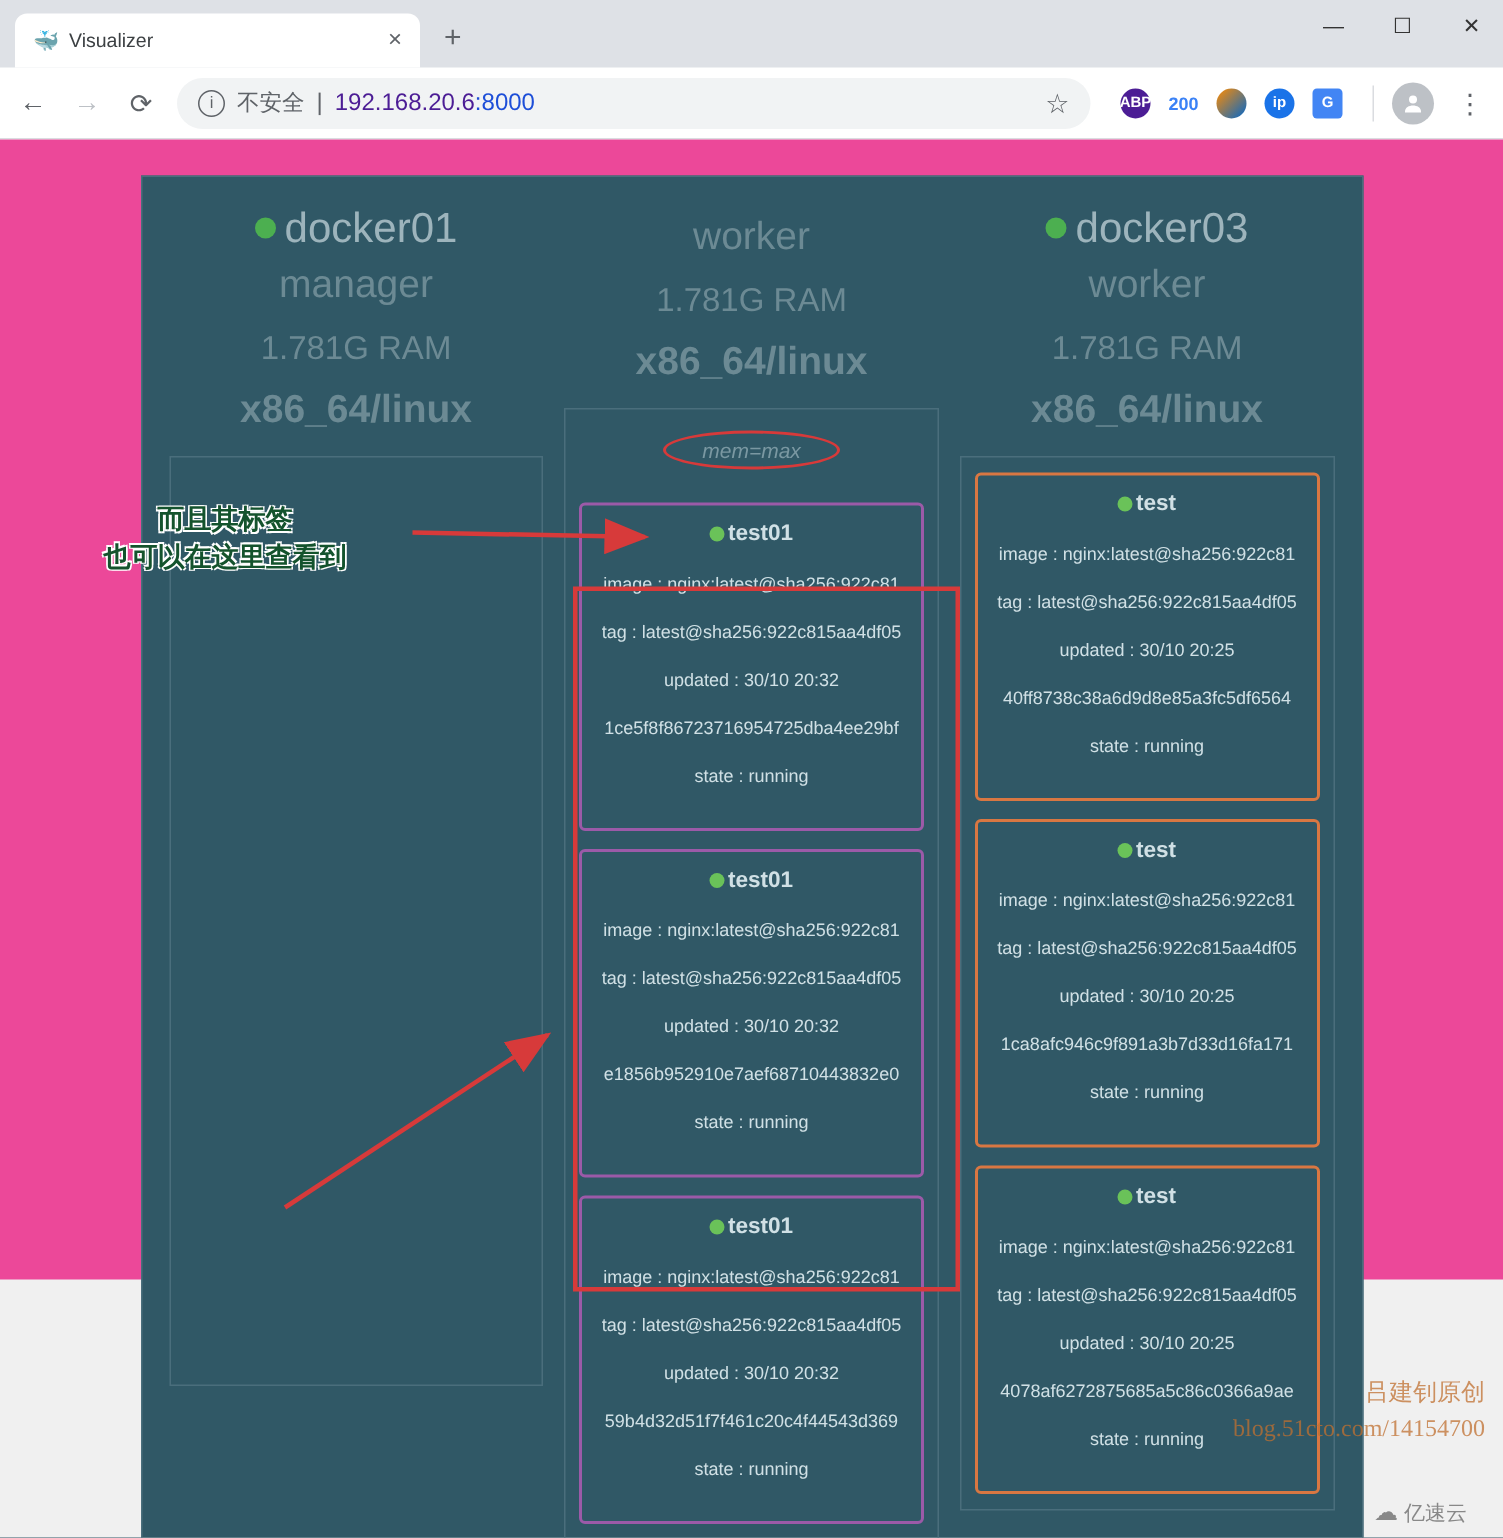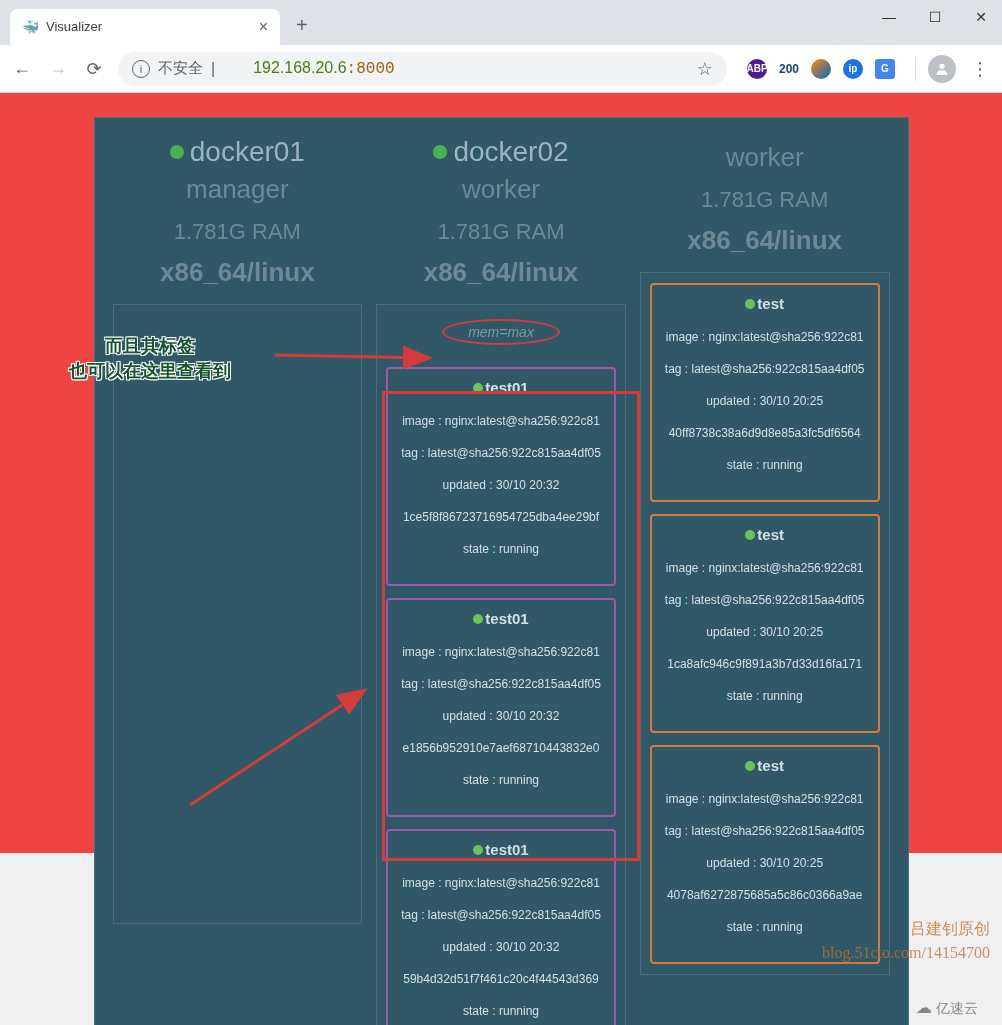--- a/index.html
+++ b/index.html
@@ -17,35 +17,35 @@
     .window-btn { width: 26px; height: 26px; display: flex; align-items: center; justify-content: center; font-size: 14px; color: #333; }
     
     .nav-bar { height: 48px; display: flex; align-items: center; padding: 0 10px; gap: 12px; border-bottom: 1px solid #dadce0; background: #fff; }
     .nav-btn { width: 24px; height: 24px; display: flex; align-items: center; justify-content: center; color: #5f6368; font-size: 18px; }
     .nav-btn.disabled { color: #bdc1c6; }
     .address-bar { flex: 1; height: 34px; background: #f1f3f4; border-radius: 17px; display: flex; align-items: center; padding: 0 14px; gap: 8px; }
     .info-icon { width: 18px; height: 18px; border: 1.5px solid #5f6368; border-radius: 50%; display: flex; align-items: center; justify-content: center; font-size: 11px; color: #5f6368; }
     .insecure { color: #5f6368; font-size: 15px; }
     .sep { color: #5f6368; }
     .url { font-size: 16px; color: #202124; }
-    .url-host { color: #4d7c0f; margin-left: 30px; }
-    .url-port { color: #a16207; font-family: Liberation Mono, monospace; }
+    .url-host { color: #4c1d95; }
+    .url-port { color: #1d4ed8; }
     .star-btn { color: #5f6368; font-size: 18px; }
     .ext-icons { display: flex; gap: 12px; align-items: center; margin: 0 8px; }
     .ext-icon { width: 20px; height: 20px; border-radius: 3px; display: flex; align-items: center; justify-content: center; font-size: 10px; font-weight: bold; }
     .ext-abp { background: #4c1d95; color: #fff; border-radius: 50%; }
-    .ext-200 { color: #0c4a6e; font-weight: bold; font-size: 12px; }
+    .ext-200 { color: #3b82f6; font-weight: bold; font-size: 12px; }
     .ext-avast { background: linear-gradient(135deg, #ff8c00, #0066cc); border-radius: 50%; }
     .ext-ipw { background: #1a73e8; color: #fff; border-radius: 50%; text-align: center; }
     .ext-gt { background: #4285f4; color: #fff; }
     .sep-v { width: 1px; height: 24px; background: #dadce0; }
     .user-icon { width: 28px; height: 28px; background: #bdc1c6; border-radius: 50%; display: flex; align-items: center; justify-content: center; color: #fff; }
     
     
-    .viz-content { background: #ef4444; height: 760px; padding: 24px 0 0 0; }
+    .viz-content { background: #ec4899; height: 760px; padding: 24px 0 0 0; }
     .viz-container { background: #305866; border: 1px solid #4a6e7c; margin: 0 auto; width: 815px; padding: 18px; display: flex; gap: 14px; position: relative; }
     
     .node-col { flex: 1; display: flex; flex-direction: column; align-items: center; }
     .node-title { color: #9db4bc; font-size: 28px; font-weight: 500; display: flex; align-items: center; gap: 6px; }
     .status-dot { width: 14px; height: 14px; background: #4caf50; border-radius: 50%; display: inline-block; }
     .status-dot-sm { width: 10px; height: 10px; background: #6ac259; border-radius: 50%; display: inline-block; }
     .node-role { color: #6c8a94; font-size: 26px; font-weight: 500; margin-top: 6px; }
     .node-ram { color: #6c8a94; font-size: 22px; margin-top: 14px; }
     .node-arch { color: #6c8a94; font-size: 26px; margin-top: 12px; font-weight: bold; }
     
@@ -125,24 +125,20 @@
           <span class="status-dot"></span>
           <span>docker01</span>
         </div>
       <div class="node-role">manager</div>
       <div class="node-ram">1.781G RAM</div>
       <div class="node-arch">x86_64/linux</div>
       <div class="node-body"></div>
     </div>
 
     <div class="node-col">
-      <div class="node-title">
-          <span class="status-dot"></span>
-          <span>docker02</span>
-        </div>
       <div class="node-role">worker</div>
       <div class="node-ram">1.781G RAM</div>
       <div class="node-arch">x86_64/linux</div>
       <div class="node-body">
         <div class="label-tag label-circle">mem=max</div>
         <div class="svc-card">
           <div class="svc-title">
               <span class="status-dot-sm"></span>
               <span>test01</span>
             </div>
@@ -171,20 +167,24 @@
           <div class="svc-line">image : nginx:latest@sha256:922c81</div>
           <div class="svc-line">tag : latest@sha256:922c815aa4df05</div>
           <div class="svc-line">updated : 30/10 20:32</div>
           <div class="svc-line">59b4d32d51f7f461c20c4f44543d369</div>
           <div class="svc-line">state : running</div>
         </div>
       </div>
     </div>
 
     <div class="node-col">
+      <div class="node-title">
+          <span class="status-dot"></span>
+          <span>docker03</span>
+        </div>
       <div class="node-role">worker</div>
       <div class="node-ram">1.781G RAM</div>
       <div class="node-arch">x86_64/linux</div>
       <div class="node-body">
         <div class="svc-card orange">
           <div class="svc-title">
               <span class="status-dot-sm"></span>
               <span>test</span>
             </div>
           <div class="svc-line">image : nginx:latest@sha256:922c81</div>

